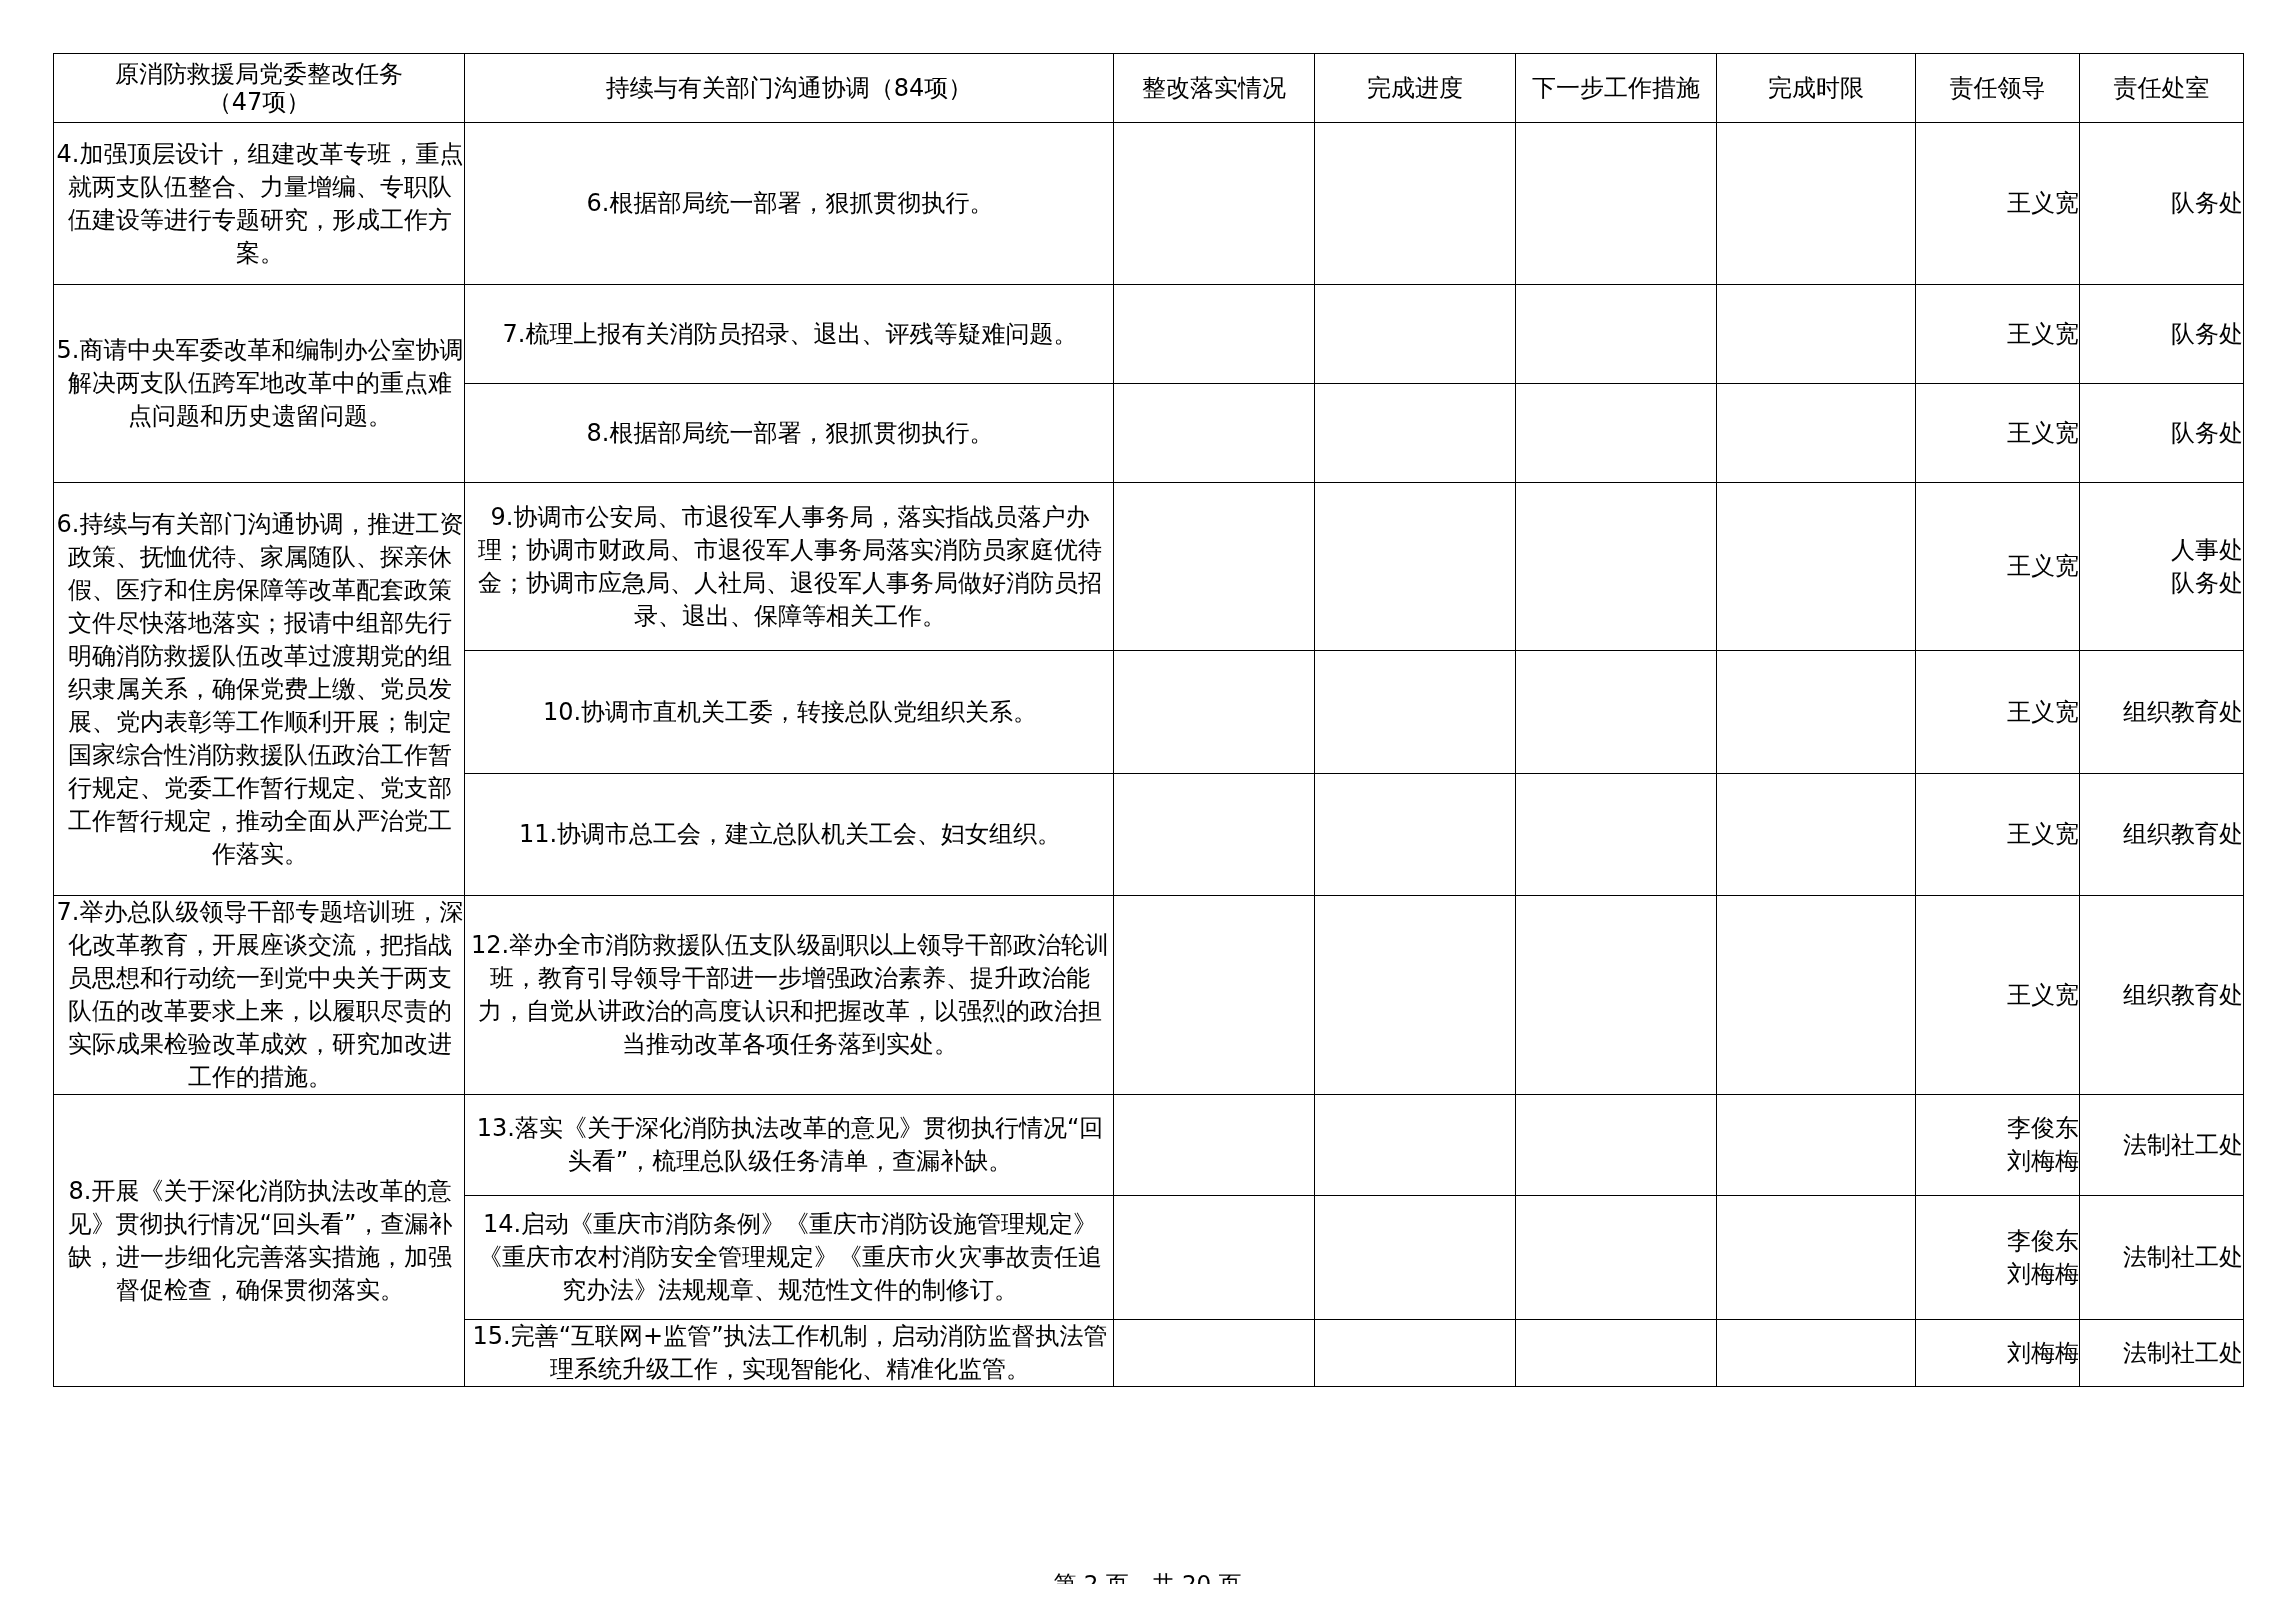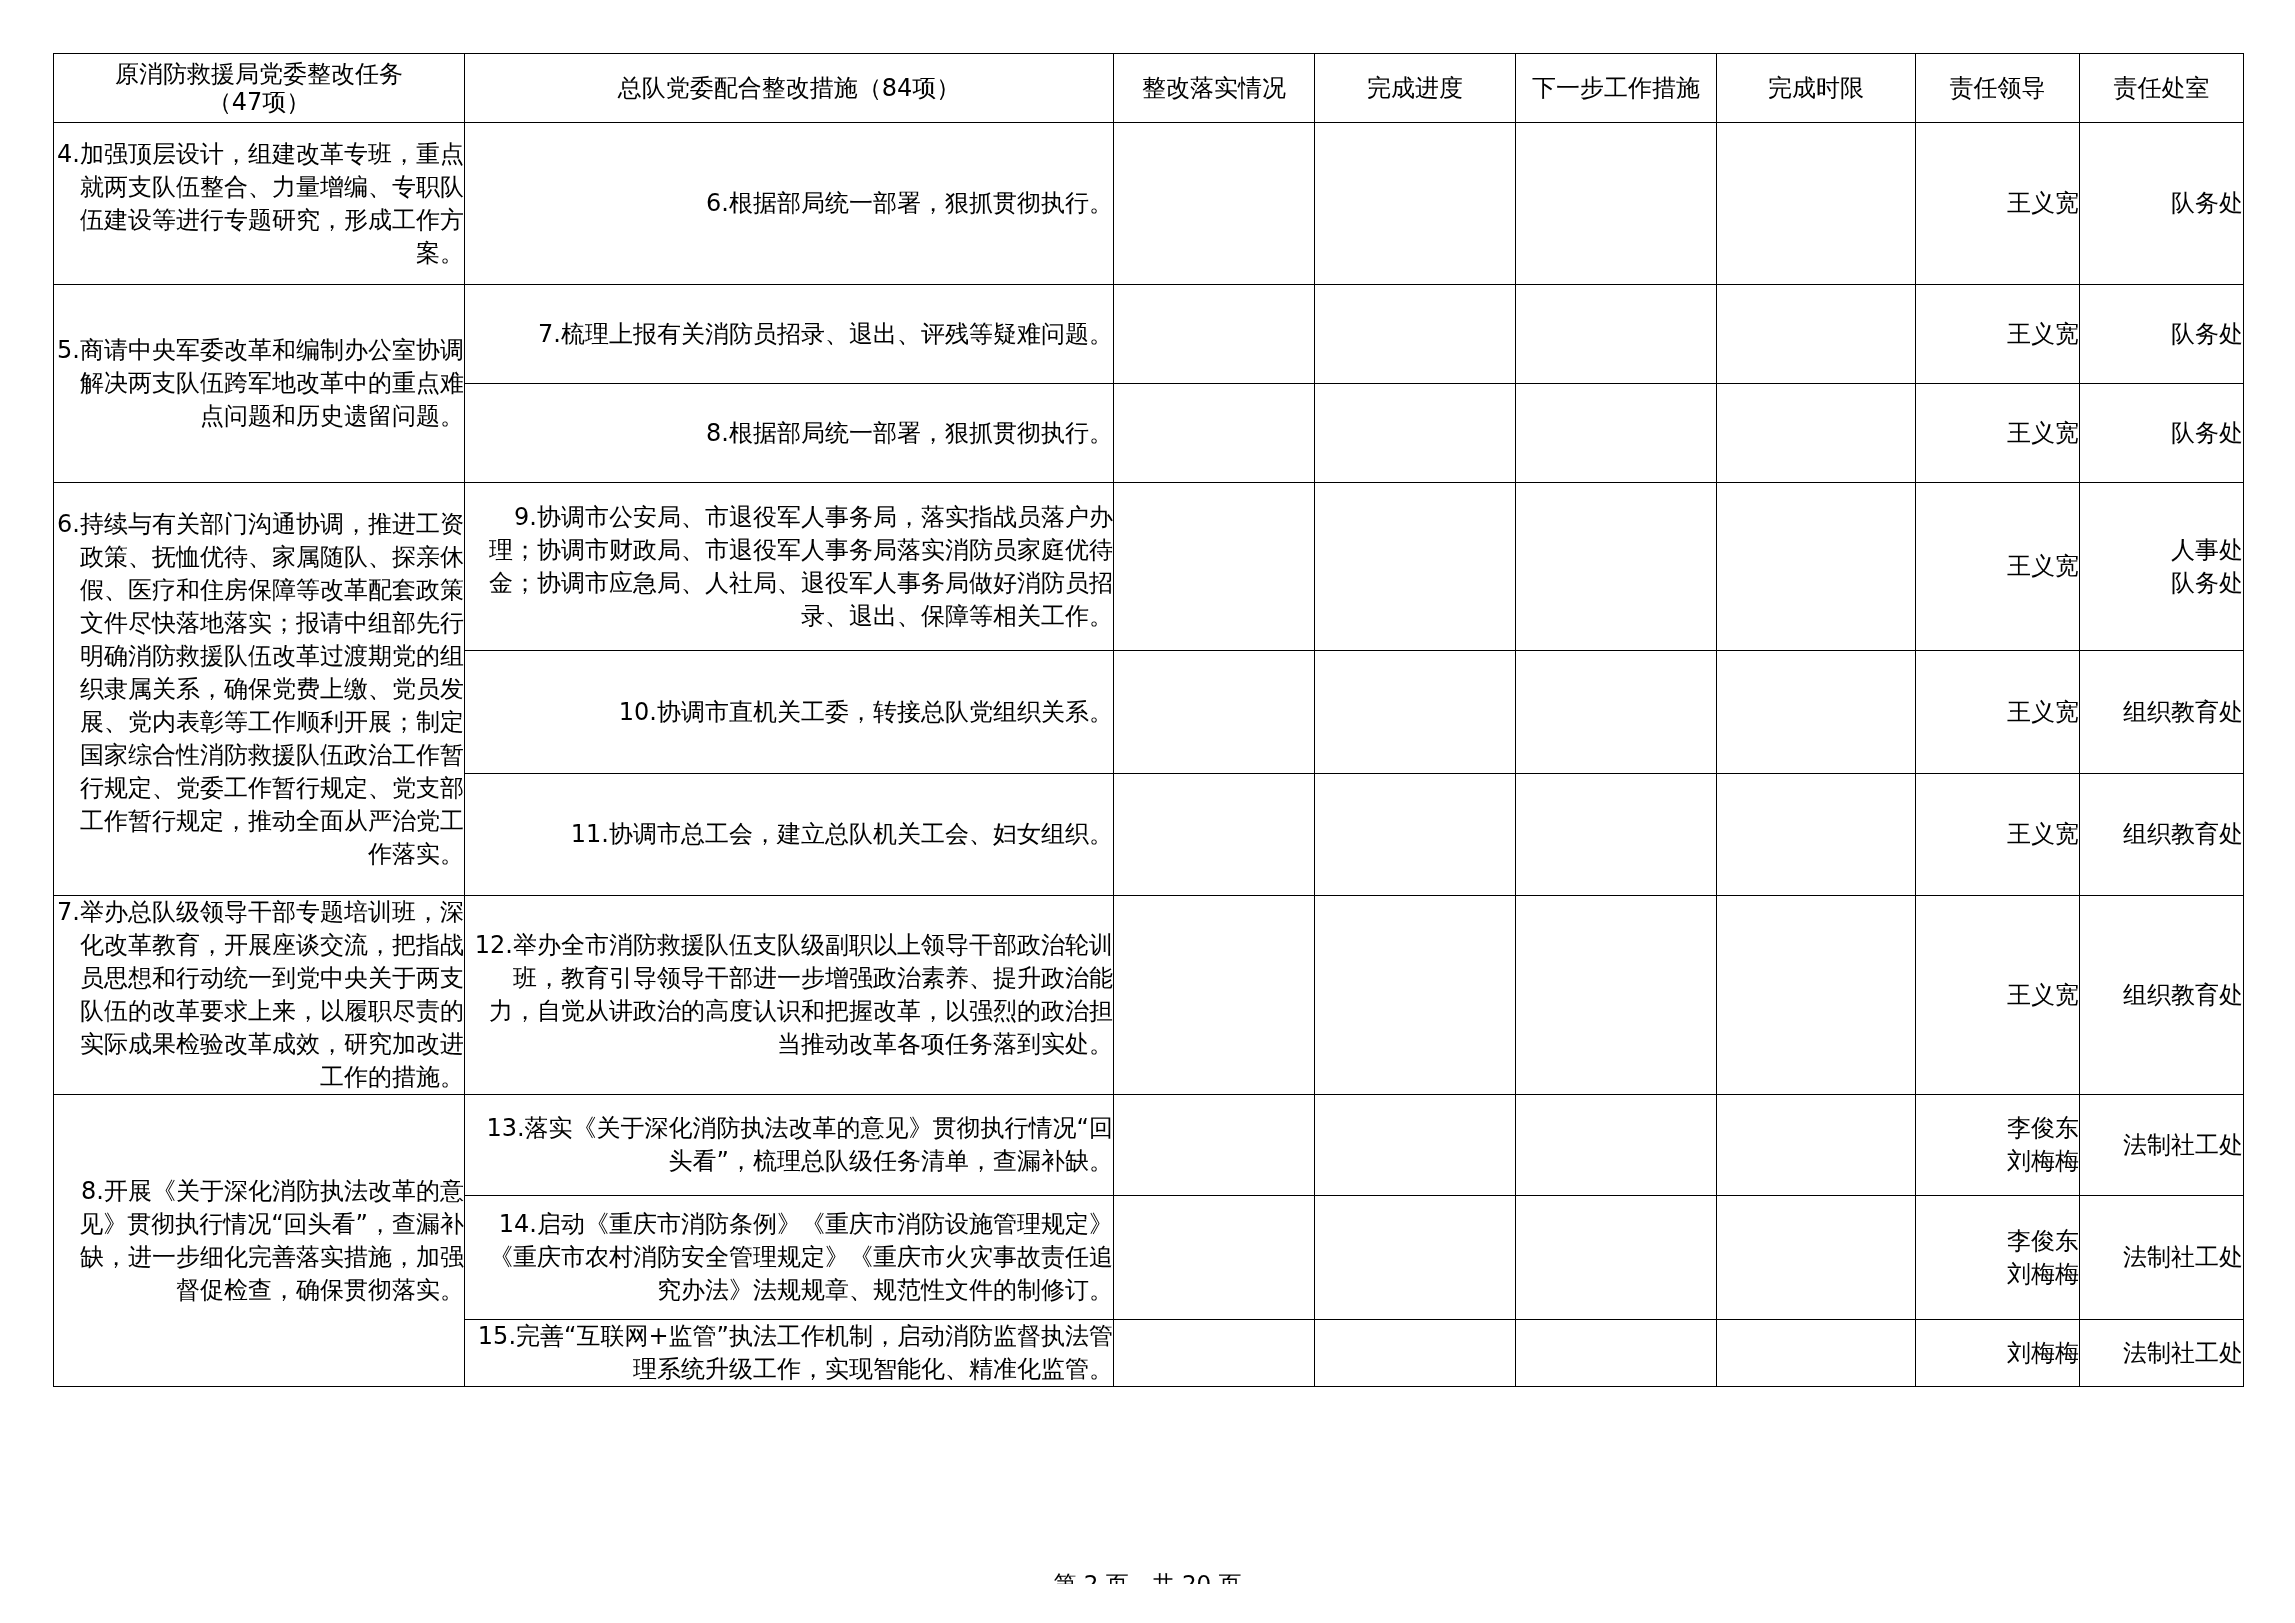--- a/index.html
+++ b/index.html
@@ -36,21 +36,21 @@
     font-weight: normal;
     vertical-align: middle;
     overflow: hidden;
     word-break: break-all;
   }
   table.rect-table th {
     text-align: center;
     line-height: 28px;
   }
   .txt-left {
-    text-align: right;
+    text-align: center;
     padding-left: 2.1px !important;
     padding-right: 0 !important;
   }
   .txt-center { text-align: right; }
   .multi { white-space: pre-line; line-height: 34px; }
   .footer {
     position: absolute;
     left: 0;
     width: 2295px;
     top: 1563px;
@@ -73,21 +73,21 @@
       <col style="width:201px">
       <col style="width:201px">
       <col style="width:199px">
       <col style="width:164px">
       <col style="width:164px">
     </colgroup>
     <thead>
       <tr style="height:69px">
         <th class="multi">原消防救援局党委整改任务
 （47项）</th>
-        <th>总队党委配合整改措施（84项）</th>
+        <th>持续与有关部门沟通协调（84项）</th>
         <th>整改落实情况</th>
         <th>完成进度</th>
         <th>下一步工作措施</th>
         <th>完成时限</th>
         <th>责任领导</th>
         <th>责任处室</th>
       </tr>
     </thead>
     <tbody>
 

